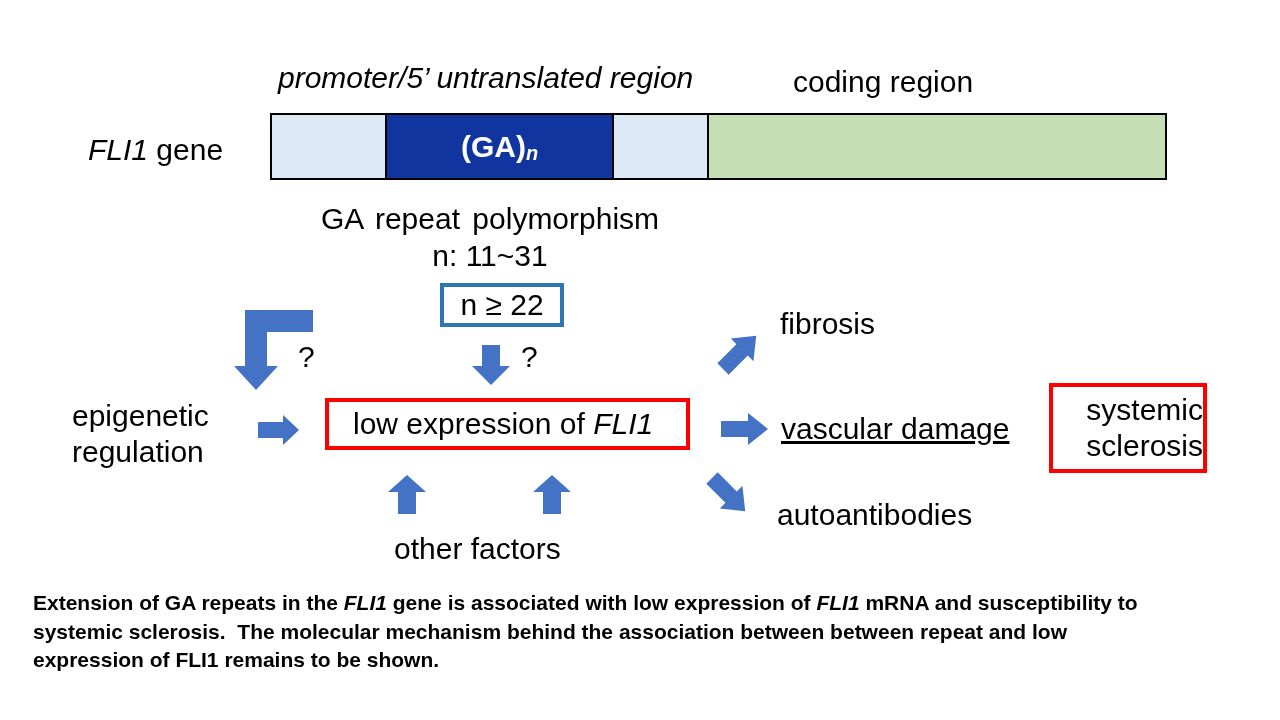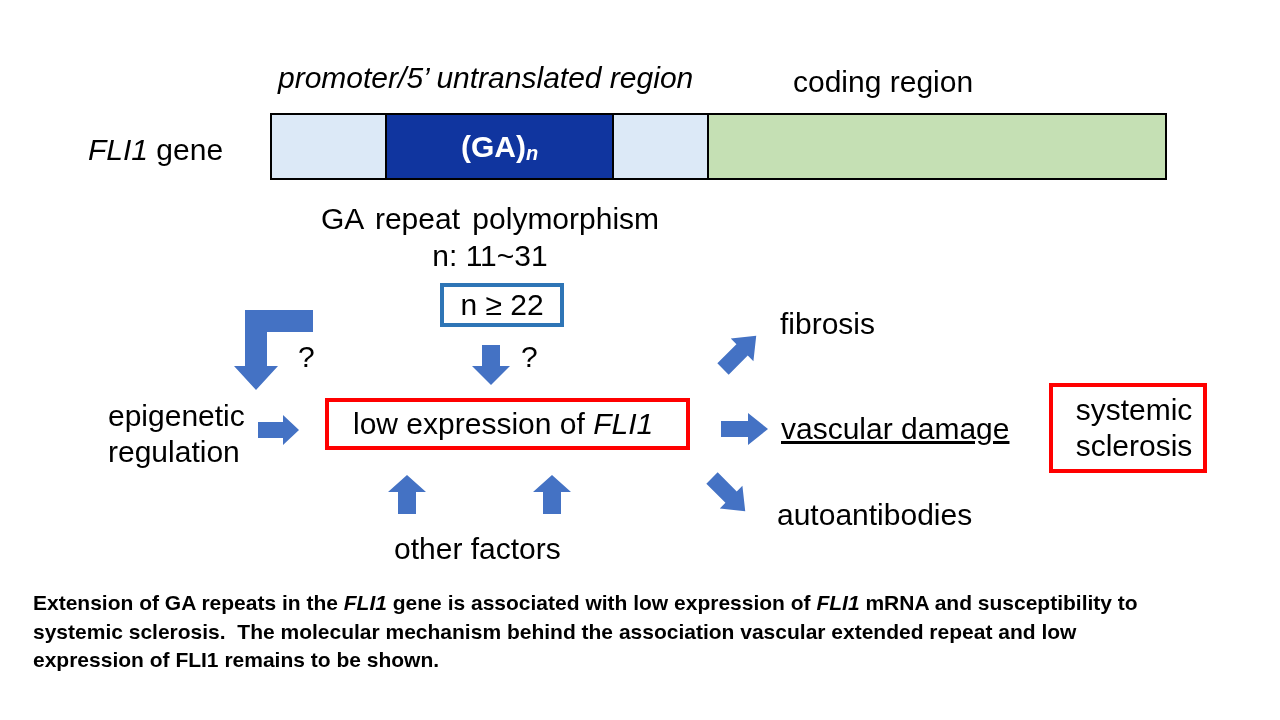--- a/index.html
+++ b/index.html
@@ -34,21 +34,21 @@
   }
   #low-expression-box{
     left:325px;top:398px;width:365px;height:52px;
     border:4px solid var(--highlight-red,#FF0000);
     padding-left:24px;font-size:30px;white-space:nowrap;
   }
   #systemic-box{
     left:1049px;top:383px;width:158px;height:90px;
     border:4px solid var(--highlight-red,#FF0000);
     padding-left:12px;font-size:30px;line-height:36px;
-    flex-direction:column;align-items:center;justify-content:center;
+    flex-direction:column;align-items:flex-end;justify-content:center;
   }
   #arrow-layer{left:0;top:0;width:1280px;height:720px;pointer-events:none;}
   #arrow-layer path{fill:var(--arrow-blue,#4472C4);}
   .qmark{font-size:30px;}
   #polymorphism-title{left:270px;top:201px;width:440px;word-spacing:4px;}
   #polymorphism-range{left:270px;top:238px;width:440px;}
   #caption{left:33px;top:589px;font-size:21px;line-height:28.5px;font-weight:bold;}
   .caption-line{white-space:pre;}
   .caption-line span{white-space:pre;}
 </style>
@@ -84,21 +84,21 @@
     <path transform="translate(723,369) rotate(-45)" d="M0,-8 L27,-8 L27,-16 L47,0 L27,16 L27,8 L0,8 Z"></path>
     <path transform="translate(721,429)" d="M0,-8 L27,-8 L27,-16 L47,0 L27,16 L27,8 L0,8 Z"></path>
     <path transform="translate(712,478) rotate(45)" d="M0,-8 L27,-8 L27,-16 L47,0 L27,16 L27,8 L0,8 Z"></path>
     <path transform="translate(407,514) rotate(-90)" d="M0,-9 L22,-9 L22,-19 L39,0 L22,19 L22,9 L0,9 Z"></path>
     <path transform="translate(552,514) rotate(-90)" d="M0,-9 L22,-9 L22,-19 L39,0 L22,19 L22,9 L0,9 Z"></path>
   </svg>
 
   <div class="abs qmark" style="left:298px;top:340px;">?</div>
   <div class="abs qmark" style="left:521px;top:340px;">?</div>
 
-  <div class="abs label" style="left:72px;top:398px;margin-left:36px;">
+  <div class="abs label" style="left:72px;top:398px;">
     <div>epigenetic</div>
     <div>regulation</div>
   </div>
 
   <div class="abs outline-box" id="low-expression-box">
       <span style="white-space:pre;">low expression of </span>
       <span class="it">FLI1</span>
     </div>
 
   <div class="abs label" style="left:780px;top:306px;">fibrosis</div>
@@ -107,17 +107,17 @@
 
   <div class="abs outline-box" id="systemic-box">
     <div>systemic</div>
     <div>sclerosis</div>
   </div>
 
   <div class="abs label" style="left:394px;top:531px;">other factors</div>
 
   <div class="abs" id="caption">
     <div class="caption-line"><span>Extension of GA repeats in the </span><span class="it">FLI1</span><span> gene is associated with low expression of </span><span class="it">FLI1</span><span> mRNA and susceptibility to</span></div>
-    <div class="caption-line">systemic sclerosis.  The molecular mechanism behind the association vascular extended repeat and low</div>
+    <div class="caption-line">systemic sclerosis.  The molecular mechanism behind the association between between repeat and low</div>
     <div class="caption-line">expression of FLI1 remains to be shown.</div>
   </div>
 
 </div>
 
 </body></html>

